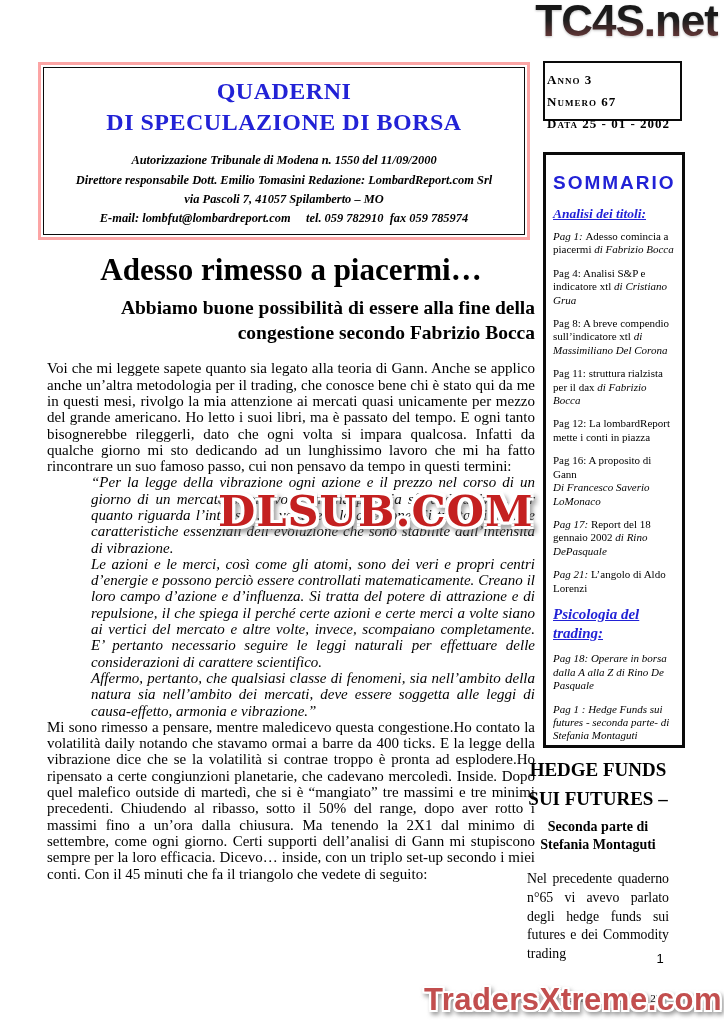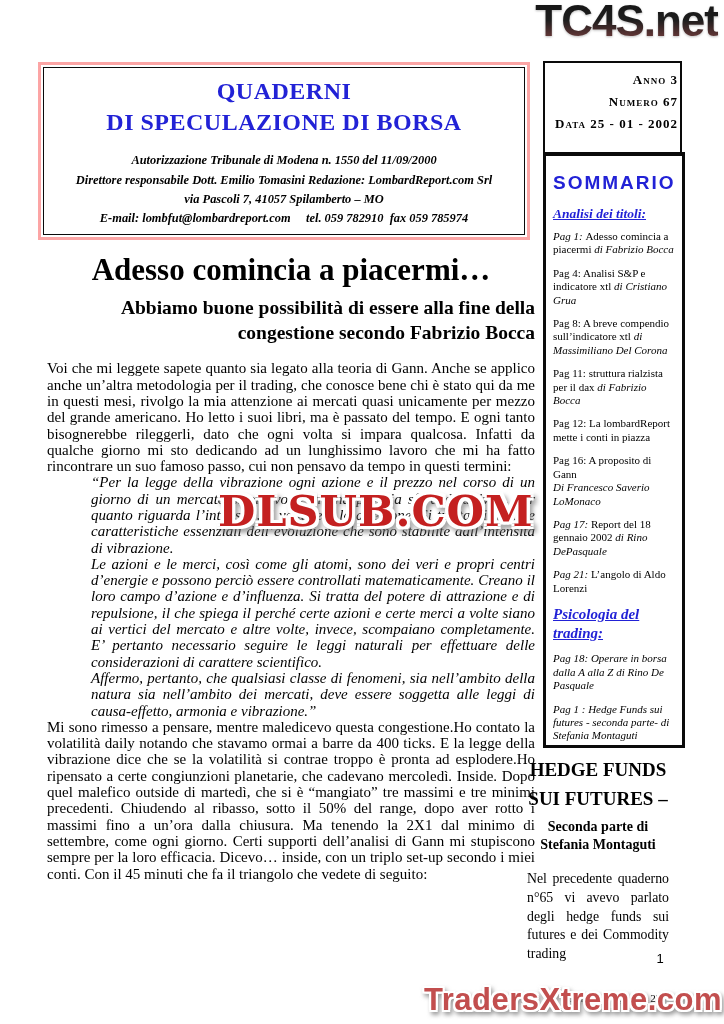--- a/index.html
+++ b/index.html
@@ -31,24 +31,24 @@
     text-align:center;letter-spacing:0.5px;
   }
   .masthead-info{
     margin-top:13px;font-weight:bold;font-style:italic;font-size:12.4px;
     line-height:1.55;text-align:center;
   }
   .ws-pre{white-space:pre-wrap;}
 
   
   .issue-box{
-    position:absolute;left:543px;top:61px;width:139px;height:95px;
+    position:absolute;left:543px;top:61px;width:139px;height:60px;
     border:2px solid #0a0a0a;padding:6px 2px;
     font-weight:bold;font-variant:small-caps;font-size:13px;
-    letter-spacing:1px;text-align:right;line-height:22px;
+    letter-spacing:1px;text-align:left;line-height:22px;
   }
 
   
   .sommario{
     position:absolute;left:543px;top:152px;width:142px;height:596px;
     border:3px solid #0a0a0a;padding:15px 7px;overflow:hidden;
   }
   .sommario-title{
     font-family:"Liberation Sans", sans-serif;font-weight:bold;
     font-size:19px;letter-spacing:2px;color:#2222d6;text-align:center;
@@ -145,21 +145,21 @@
         <div class="toc-entry"><span class="it">Pag 17: </span><span>Report del 18 gennaio 2002 </span><span class="it">di Rino DePasquale</span></div>
         <div class="toc-entry"><span class="it">Pag 21: </span><span>L’angolo di Aldo Lorenzi</span></div>
         <div class="toc-head sz-lg">Psicologia del trading:</div>
         <div class="toc-entry"><span class="it">Pag 18: Operare in borsa dalla A alla Z  di Rino De Pasquale</span></div>
         <div class="toc-entry"><span class="it">Pag 1 : Hedge Funds sui futures - seconda parte- di Stefania Montaguti</span></div>
         <div class="toc-head sz-lg">Il meglio da LombardReport.com</div>
       </div>
   </div>
 
   <div class="article">
-    <div class="article-title">Adesso comincia a piacermi…</div>
+    <div class="article-title">Adesso rimesso a piacermi…</div>
     <div class="article-subtitle">Abbiamo buone possibilità di essere alla fine della congestione secondo Fabrizio Bocca</div>
     <div class="article-body">
         <p>Voi che mi leggete sapete quanto sia legato alla teoria di Gann. Anche se applico anche un’altra metodologia per il trading, che conosce bene chi è stato qui da me in questi mesi, rivolgo la mia attenzione ai mercati quasi unicamente per mezzo del grande americano. Ho letto i suoi libri, ma è passato del tempo. E ogni tanto bisognerebbe rileggerli, dato che ogni volta si impara qualcosa. Infatti da qualche giorno mi sto dedicando ad un lunghissimo lavoro che mi ha fatto rincontrare un suo famoso passo, cui non pensavo da tempo in questi termini:</p>
         <p class="quote">“Per la legge della vibrazione ogni azione e il prezzo nel corso di un giorno di un mercato si muovono in una propria sfera di attività, per quanto riguarda l’intensità, il volume e la direzione. Si tratta di tutte le caratteristiche essenziali dell’evoluzione che sono stabilite dall’intensità di vibrazione.</p>
         <p class="quote">Le azioni e le merci, così come gli atomi, sono dei veri e propri centri d’energie e possono perciò essere controllati matematicamente. Creano il loro campo d’azione e d’influenza. Si tratta del potere di attrazione e di repulsione, il che spiega il perché certe azioni e certe merci a volte siano ai vertici del mercato e altre volte, invece, scompaiano completamente. E’ pertanto necessario seguire le leggi naturali per effettuare delle considerazioni di carattere scientifico.</p>
         <p class="quote">Affermo, pertanto, che qualsiasi classe di fenomeni, sia nell’ambito della natura sia nell’ambito dei mercati, deve essere soggetta alle leggi di causa-effetto, armonia e vibrazione.”</p>
         <p>Mi sono rimesso a pensare, mentre maledicevo questa congestione.Ho contato la volatilità daily notando che stavamo ormai a barre da 400 ticks. E la legge della vibrazione dice che se la volatilità si contrae troppo è pronta ad esplodere.Ho ripensato a certe congiunzioni planetarie, che cadevano mercoledì. Inside. Dopo quel malefico outside di martedì, che si è “mangiato” tre massimi e tre minimi precedenti. Chiudendo al ribasso, sotto il 50% del range, dopo aver rotto i massimi fino a un’ora dalla chiusura. Ma tenendo la 2X1 dal minimo di settembre, come ogni giorno. Certi supporti dell’analisi di Gann mi stupiscono sempre per la loro efficacia. Dicevo… inside, con un triplo set-up secondo i miei conti. Con il 45 minuti che fa il triangolo che vedete di seguito:</p>
       </div>
   </div>
 

